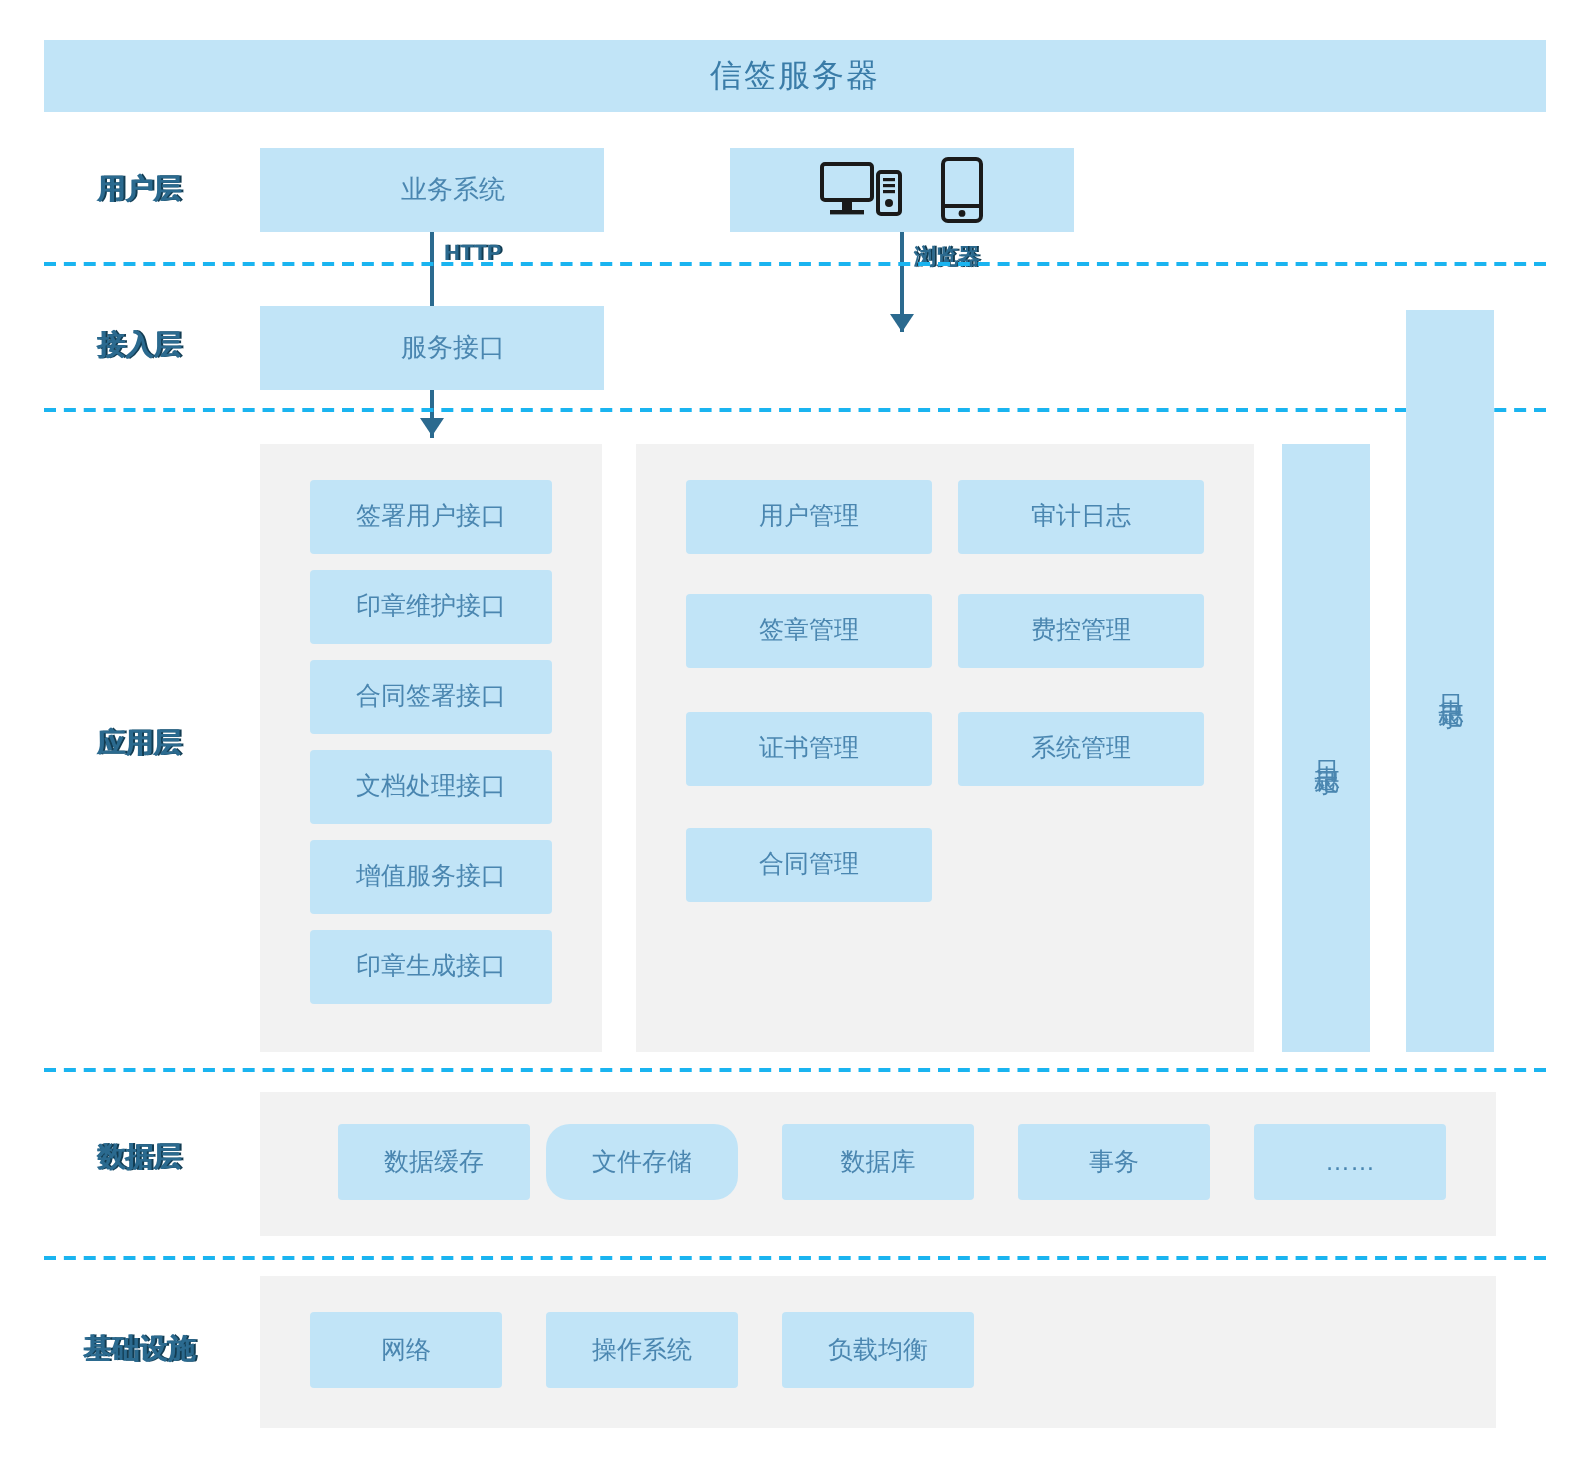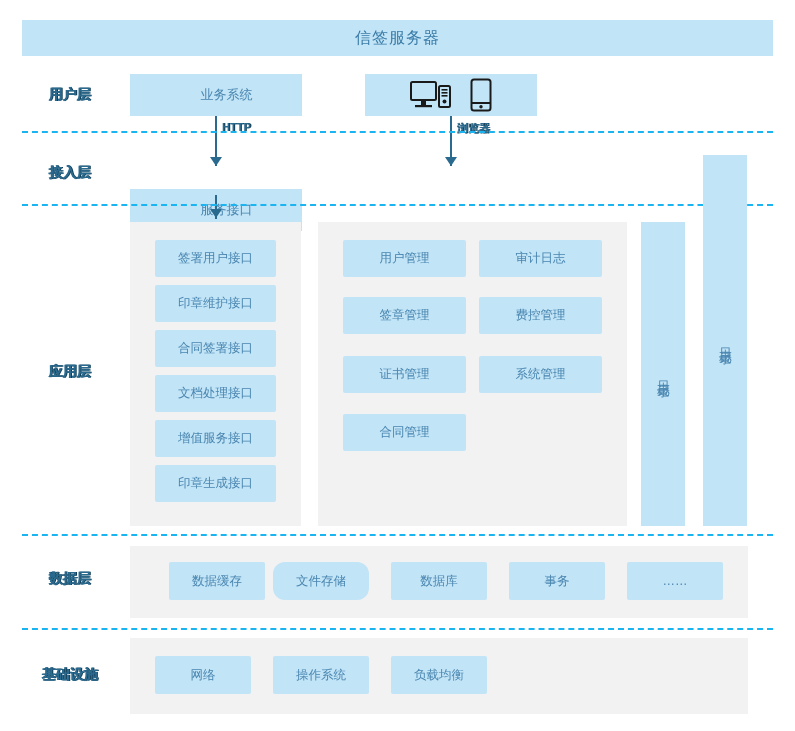--- a/index.html
+++ b/index.html
@@ -166,21 +166,21 @@
   <div class="node arrow-line" style="left:215px; top:116px; height:50px;"></div>
   <div class="node arrow-head" style="left:210px; top:157px;"></div>
   <div class="node edge-label" style="left:222px; top:121px;">HTTP</div>
 
   <div class="node arrow-line" style="left:450px; top:116px; height:50px;"></div>
   <div class="node arrow-head" style="left:445px; top:157px;"></div>
   <div class="node edge-label" style="left:457px; top:121px;">浏览器</div>
 
   <div class="node divider" style="left:22px; top:131px; width:751px;"></div>
 
-  <div class="node box big flat" style="left:130px; top:153px; width:172px; height:42px;margin-top:36px;">
+  <div class="node box big flat" style="left:130px; top:153px; width:172px; height:42px;">
     <span>服务接口</span>
   </div>
 
   <div class="node arrow-line" style="left:215px; top:195px; height:24px;"></div>
   <div class="node arrow-head" style="left:210px; top:209px;"></div>
 
   <div class="node divider" style="left:22px; top:204px; width:751px;"></div>
 
   <div class="node panel" style="left:130px; top:222px; width:171px; height:304px;"></div>
 

